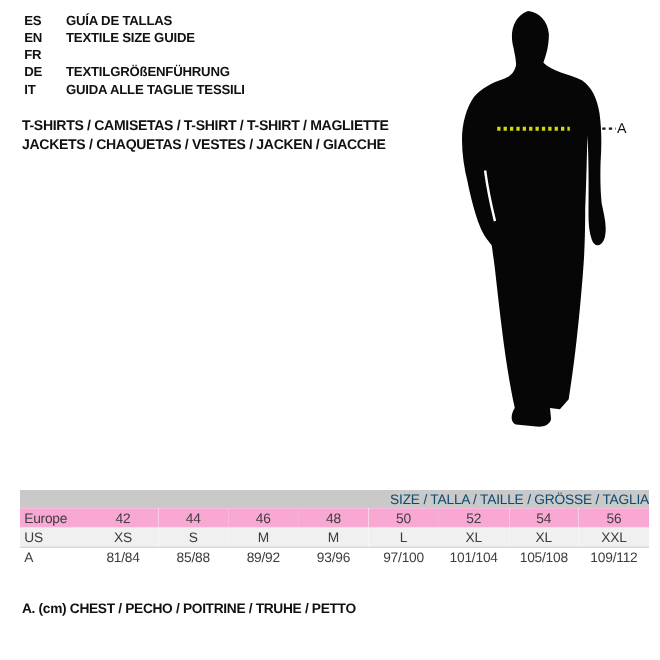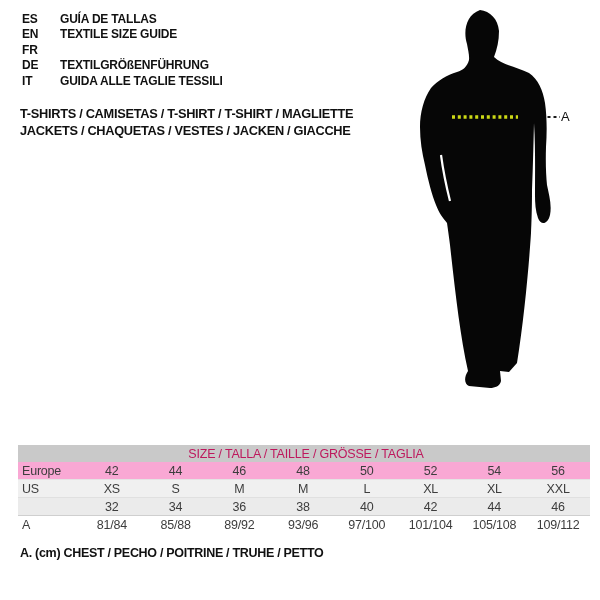--- a/index.html
+++ b/index.html
@@ -19,21 +19,21 @@
   
   .section-title{position:absolute;left:20px;top:417px;font-weight:bold;font-size:12.5px;letter-spacing:-0.3px;white-space:nowrap;}
   
   .size-table{
     position:absolute;left:18px;top:445px;width:572px;
     border-collapse:collapse;table-layout:fixed;
     font-size:12.5px;color:#3d3d3d;letter-spacing:-0.2px;
   }
   .size-table td{height:17px;padding:0;text-align:center;vertical-align:middle;overflow:hidden;}
   .size-table td.rowlabel{text-align:left;padding-left:4px;}
-  .size-table tr.thead td{background:#c9c9c9;text-align:center;padding-left:4px;color:#be185d;}
+  .size-table tr.thead td{background:#c9c9c9;text-align:right;padding-left:4px;color:#0c4a6e;}
   tr.r-europe{background:#f9a8d4;margin-left:28px;}
   tr.r-us{background:#f0f0f0;border-top:1px solid #e4e4e4;}
   tr.r-num{background:#ebebeb;border-top:1px solid #e0e0e0;}
   tr.r-a{background:#ffffff;border-top:1px solid #cfcfcf;}
   
   .footnote{position:absolute;left:20px;top:546px;font-weight:bold;font-size:12.5px;letter-spacing:-0.3px;white-space:nowrap;}
 </style>
 </head>
 <body>
 
@@ -134,31 +134,20 @@
         <td class="rowlabel">US</td>
         <td>XS</td>
         <td>S</td>
         <td>M</td>
         <td>M</td>
         <td>L</td>
         <td>XL</td>
         <td>XL</td>
         <td>XXL</td>
       </tr>
-      <tr class="r-num">
-        <td class="rowlabel"></td>
-        <td>32</td>
-        <td>34</td>
-        <td>36</td>
-        <td>38</td>
-        <td>40</td>
-        <td>42</td>
-        <td>44</td>
-        <td>46</td>
-      </tr>
       <tr class="r-a">
         <td class="rowlabel">A</td>
         <td>81/84</td>
         <td>85/88</td>
         <td>89/92</td>
         <td>93/96</td>
         <td>97/100</td>
         <td>101/104</td>
         <td>105/108</td>
         <td>109/112</td>

